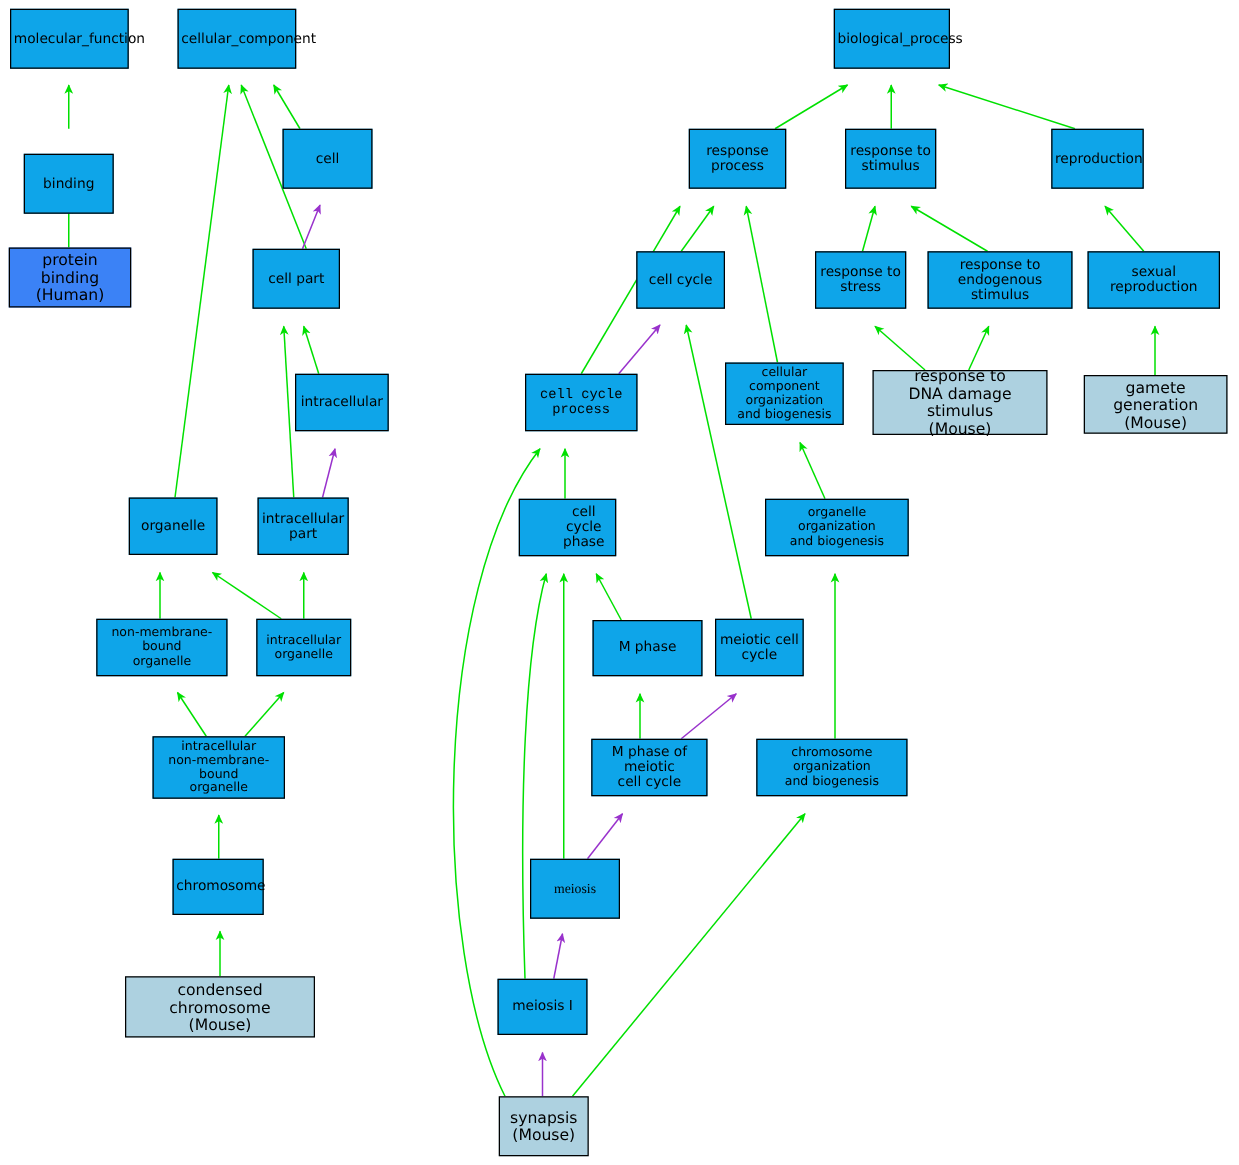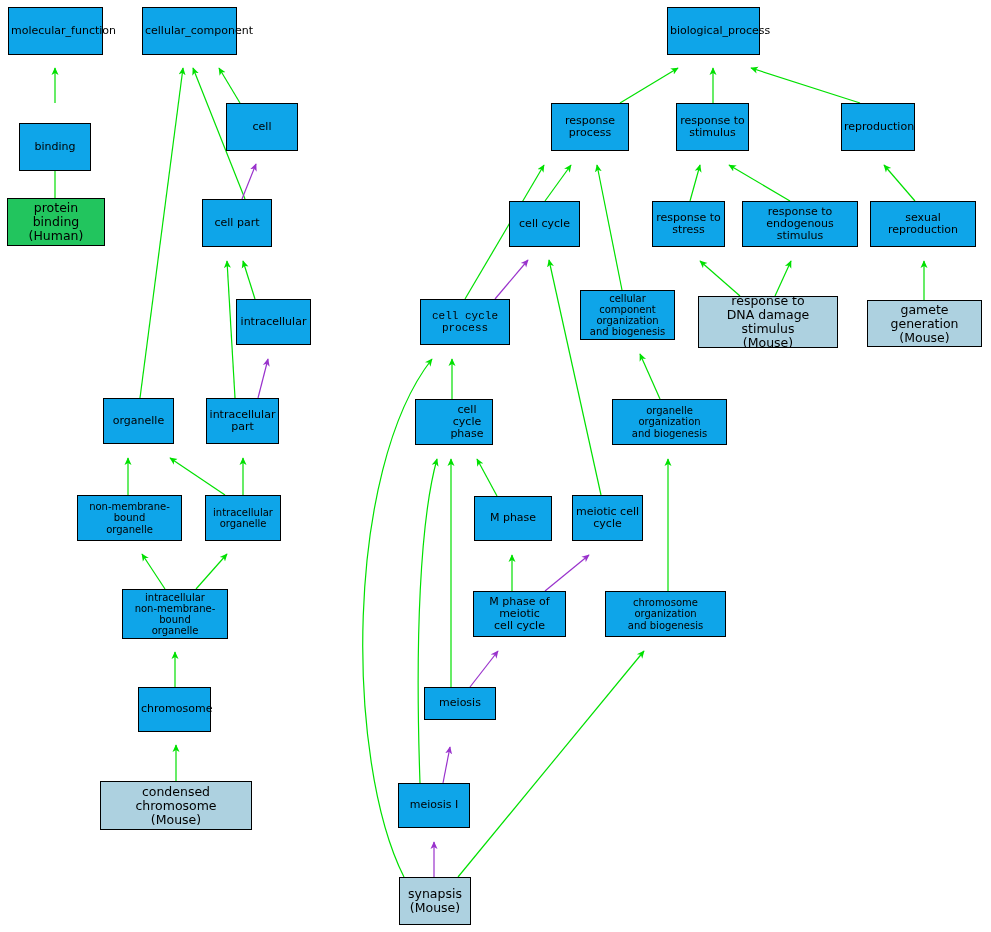--- a/index.html
+++ b/index.html
@@ -36,21 +36,21 @@
     color: #000000;
     line-height: 1.12;
     white-space: pre-line;
     padding: 1px 2px;
     z-index: 5;
   }
   .node.small  { font-size: 10px; }
   .node.normal { font-size: 11px; }
   .node.big    { font-size: 12.5px; }
   .node.query-human {
-    background: #22c55e;
+    background: #3b82f6;
   }
   .node.query-mouse {
     background: #ADD1E0;
   }
   .node .label {
     display: block;
     width: 100%;
   }
 </style>
 </head>
@@ -150,25 +150,25 @@
 organization
 and biogenesis</span></div>
       <div class="node big query-mouse" style="left: 698px; top: 296px; width: 140px; height: 52px;"><span class="label">response to
 DNA damage stimulus
 (Mouse)</span></div>
       <div class="node big query-mouse" style="left: 867px; top: 300px; width: 115px; height: 47px;"><span class="label">gamete generation
 (Mouse)</span></div>
       <div class="node normal" style="left: 415px; top: 399px; width: 78px; height: 46px; padding-left: 28px;"><span class="label">cell cycle phase</span></div>
       <div class="node small" style="left: 612px; top: 399px; width: 115px; height: 46px;"><span class="label">organelle organization
 and biogenesis</span></div>
-      <div class="node normal" style="left: 474px; top: 496px; width: 78px; height: 45px;"><span class="label">M phase</span></div>
+      <div class="node normal" style="left: 474px; top: 496px; width: 88px; height: 45px;"><span class="label">M phase</span></div>
       <div class="node normal" style="left: 572px; top: 495px; width: 71px; height: 46px;"><span class="label">meiotic cell
 cycle</span></div>
       <div class="node normal" style="left: 473px; top: 591px; width: 93px; height: 46px;"><span class="label">M phase of meiotic
 cell cycle</span></div>
       <div class="node small" style="left: 605px; top: 591px; width: 121px; height: 46px;"><span class="label">chromosome organization
 and biogenesis</span></div>
-      <div class="node normal" style="left: 424px; top: 687px; width: 72px; height: 33px;"><span class="label">meiosis</span></div>
+      <div class="node normal" style="left: 424px; top: 687px; width: 72px; height: 48px; font-family: Liberation Serif, serif;"><span class="label">meiosis</span></div>
       <div class="node normal" style="left: 398px; top: 783px; width: 72px; height: 45px;"><span class="label">meiosis I</span></div>
       <div class="node big query-mouse" style="left: 399px; top: 877px; width: 72px; height: 48px;"><span class="label">synapsis
 (Mouse)</span></div>
     </div>
 </div>
 
 </body></html>

